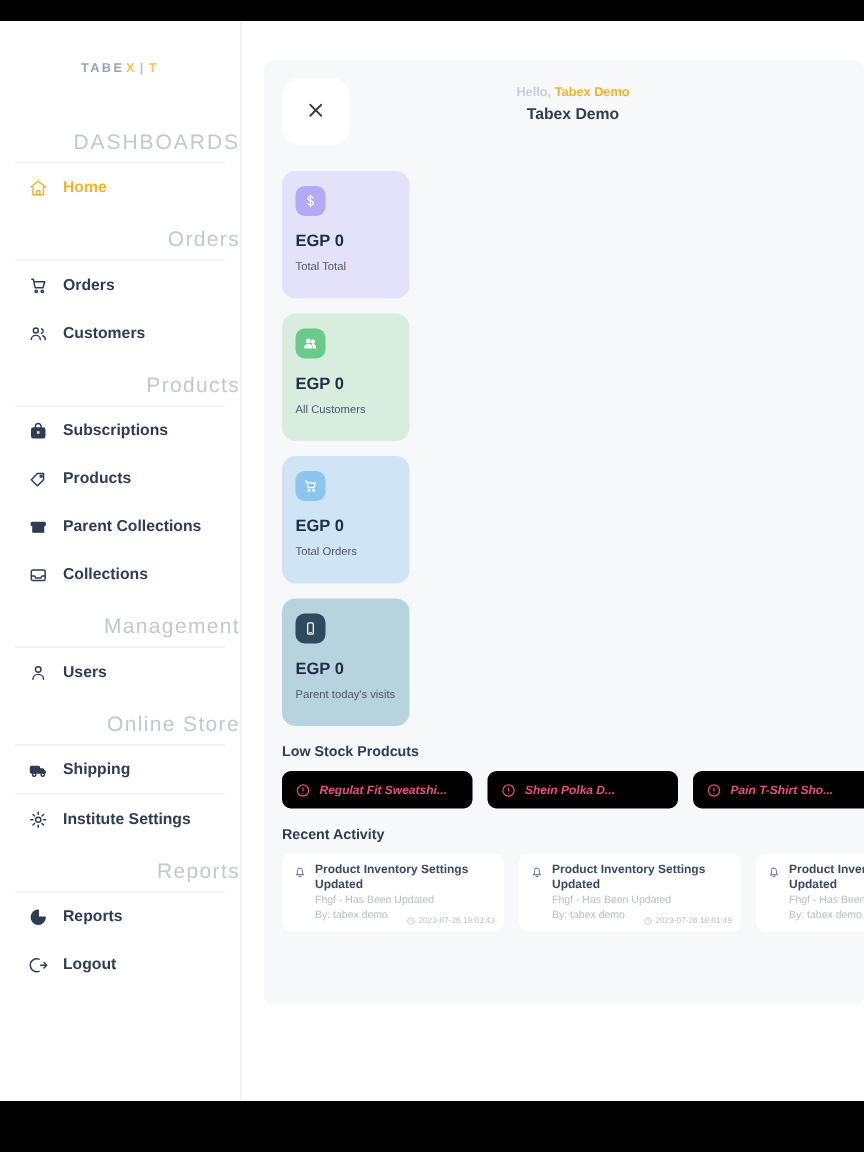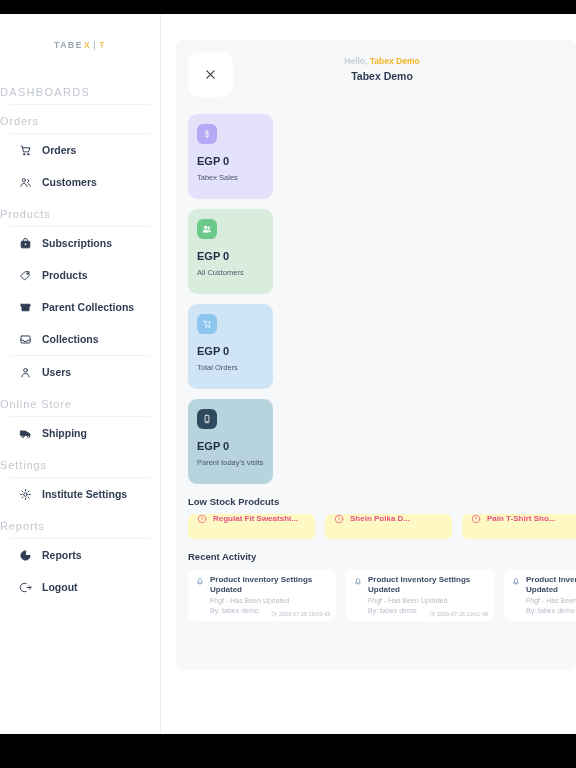--- a/index.html
+++ b/index.html
@@ -63,22 +63,22 @@
     color: #9aa3b0;
     display: flex;
     align-items: center;
     gap: 1px;
   }
   .logo .lg-x { color: #f2c14e; font-weight: 700; }
   .logo .lg-bar { color: #b9c2cf; margin: 0 1px; }
   .logo .lg-t { color: #f2c14e; font-weight: 700; }
 
   .nav-section {
-    text-align: left;
-    font-size: 11px;
+    text-align: right;
+    font-size: 14px;
     color: #c2c8d0;
     letter-spacing: 0.9px;
     padding: 10px 0 6px 0;
   }
   .nav-section.caps { letter-spacing: 1.3px; }
   .nav-divider {
     height: 1px;
     background: #eef0f3;
     margin: 0 10px 0 10px;
   }
@@ -194,28 +194,29 @@
     font-size: 9.5px;
     font-weight: 700;
     color: #2f3c52;
     margin: 12px 0 7px 0;
   }
 
   .lowstock-row { display: flex; gap: 10px; }
   .low-card {
     width: 127px;
     height: 25px;
-    background: #fef9c3;
+    background: #000000;
     border-radius: 6px;
     display: flex;
-    align-items: flex-start;
+    align-items: center;
     gap: 6px;
     padding: 0 9px;
     flex: 0 0 127px;
     cursor: pointer;
+    font-style: italic;
   }
   .low-card .warn { width: 10px; height: 10px; flex: 0 0 10px; }
   .low-card .warn svg { width: 10px; height: 10px; display: block; }
   .low-card .nm {
     font-size: 8px;
     font-weight: 700;
     color: #e8507f;
     white-space: nowrap;
     overflow: hidden;
   }
@@ -273,20 +274,30 @@
         <span class="logo">
           <span>TABE</span>
             <span class="lg-x">X</span>
             <span class="lg-bar">|</span>
             <span class="lg-t">T</span>
         </span>
       </div>
       <div id="nav-root">
           <div class="nav-section caps">DASHBOARDS</div>
           <div class="nav-divider"></div>
+          <div class="nav-item active">
+            <span class="ico">
+              <svg viewBox="0 0 24 24" fill="none" stroke="#f0b429" stroke-width="1.8" stroke-linecap="round" stroke-linejoin="round">
+                <path d="M3 10.5 12 3l9 7.5"></path>
+                <path d="M5.5 10v10h13V10"></path>
+                <path d="M10 20v-5h4v5"></path>
+              </svg>
+            </span>
+            <span>Home</span>
+          </div>
           <div class="nav-section">Orders</div>
           <div class="nav-divider"></div>
           <div class="nav-item">
             <span class="ico">
               <svg viewBox="0 0 24 24" fill="none" stroke="#2f3c52" stroke-width="1.8" stroke-linecap="round" stroke-linejoin="round">
                 <path d="M4 4h2l2.2 10.5h9.6L20 7H6.5"></path>
                 <circle cx="9.5" cy="19" r="1.4"></circle>
                 <circle cx="17" cy="19" r="1.4"></circle>
               </svg>
             </span>
@@ -335,20 +346,21 @@
           </div>
           <div class="nav-item">
             <span class="ico">
               <svg viewBox="0 0 24 24" fill="none" stroke="#2f3c52" stroke-width="1.8" stroke-linecap="round" stroke-linejoin="round">
                 <rect x="3.5" y="5.5" width="17" height="13" rx="2"></rect>
                 <path d="M3.5 13h4l1.5 2.5h6L16.5 13h4"></path>
               </svg>
             </span>
             <span>Collections</span>
           </div>
+          <div class="nav-section">Management</div>
           <div class="nav-divider"></div>
           <div class="nav-item">
             <span class="ico">
               <svg viewBox="0 0 24 24" fill="none" stroke="#2f3c52" stroke-width="1.8" stroke-linecap="round" stroke-linejoin="round">
                 <circle cx="12" cy="8" r="3.4"></circle>
                 <path d="M5.5 20c0-3.6 2.9-6 6.5-6s6.5 2.4 6.5 6"></path>
               </svg>
             </span>
             <span>Users</span>
           </div>
@@ -358,21 +370,20 @@
             <span class="ico">
               <svg viewBox="0 0 24 24" fill="none" stroke="#2f3c52" stroke-width="1.8" stroke-linecap="round" stroke-linejoin="round">
                 <rect x="2.5" y="7.5" width="11" height="8" rx="1.3" fill="#2f3c52" stroke="#2f3c52"></rect>
                 <path d="M13.5 10.5h4l3 3v2h-7z" fill="#2f3c52" stroke="#2f3c52"></path>
                 <circle cx="7" cy="17.5" r="2" fill="#ffffff" stroke="#2f3c52"></circle>
                 <circle cx="17.5" cy="17.5" r="2" fill="#ffffff" stroke="#2f3c52"></circle>
               </svg>
             </span>
             <span>Shipping</span>
           </div>
-          <div class="nav-section">Settings</div>
           <div class="nav-divider"></div>
           <div class="nav-item">
             <span class="ico">
               <svg viewBox="0 0 24 24" fill="none" stroke="#2f3c52" stroke-width="1.8" stroke-linecap="round" stroke-linejoin="round">
                 <circle cx="12" cy="12" r="3.2"></circle>
                 <path d="M12 2.8v2.6M12 18.6v2.6M21.2 12h-2.6M5.4 12H2.8M18.5 5.5l-1.9 1.9M7.4 16.6l-1.9 1.9M18.5 18.5l-1.9-1.9M7.4 7.4 5.5 5.5"></path>
               </svg>
             </span>
             <span>Institute Settings</span>
           </div>
@@ -422,21 +433,21 @@
 
         <div class="stats" id="stats-root">
             <div class="stat" style="background: rgb(228, 225, 251);">
               <div class="badge" style="background:#b5a9f5">
                 <svg viewBox="0 0 24 24" fill="none" stroke="#ffffff" stroke-width="1.8" stroke-linecap="round" stroke-linejoin="round">
                   <path d="M12 3v18"></path>
                   <path d="M16.5 7.2c-.9-1.4-2.6-2.2-4.5-2.2-2.5 0-4.3 1.3-4.3 3.2 0 4.4 9 2.2 9 6.8 0 2-1.9 3.3-4.7 3.3-2 0-3.8-.8-4.8-2.3"></path>
                 </svg>
               </div>
               <div class="amt">EGP 0</div>
-              <div class="lbl">Tabex Sales</div>
+              <div class="lbl">Total Total</div>
             </div>
             <div class="stat" style="background: rgb(217, 237, 223);">
               <div class="badge" style="background:#6bc98a">
                 <svg viewBox="0 0 24 24" fill="none" stroke="#ffffff" stroke-width="1.8" stroke-linecap="round" stroke-linejoin="round">
                   <circle cx="8.5" cy="8" r="3" fill="#ffffff" stroke="#ffffff"></circle>
                   <circle cx="16" cy="9" r="2.4" fill="#ffffff" stroke="#ffffff"></circle>
                   <path d="M2.8 19c0-3.2 2.6-5.4 5.7-5.4s5.7 2.2 5.7 5.4z" fill="#ffffff" stroke="#ffffff"></path>
                   <path d="M15 13.8c3 0 5.3 2 5.3 5.2h-4" fill="#ffffff" stroke="#ffffff"></path>
                 </svg>
               </div>

